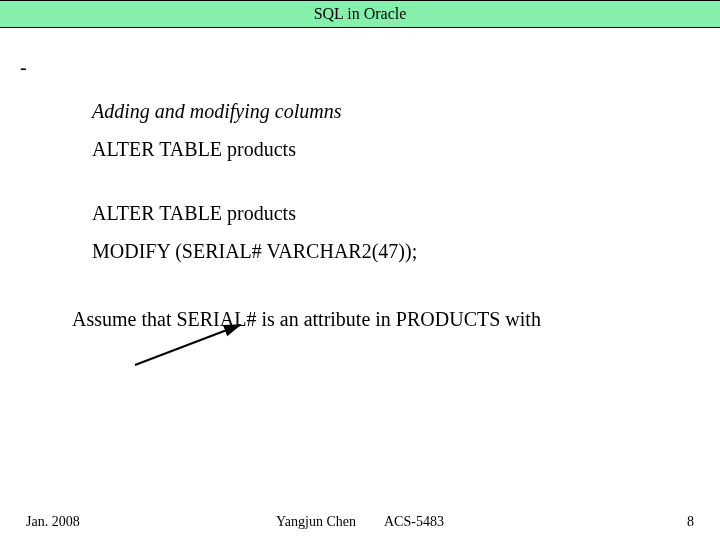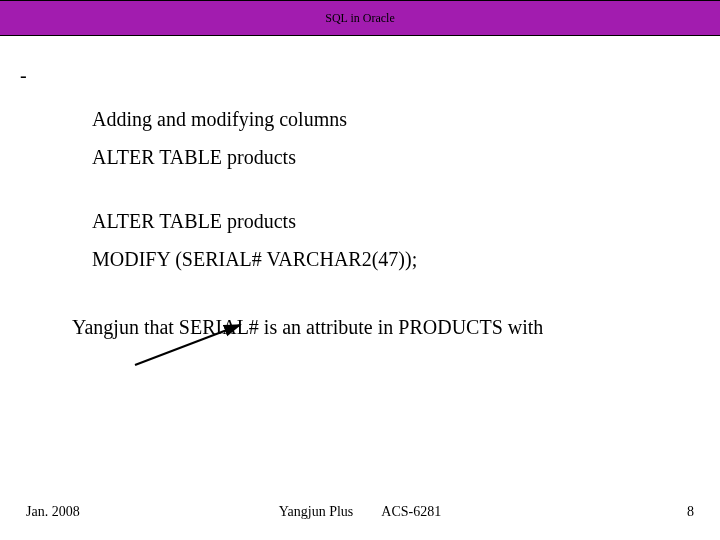--- a/index.html
+++ b/index.html
@@ -7,28 +7,28 @@
     width: 720px;
     height: 540px;
     background: #ffffff;
     font-family: "Times New Roman", Times, serif;
     color: #000;
     position: relative;
     overflow: hidden;
   }
   .title-bar {
     width: 100%;
-    height: 36px;
-    background: #a21caf;
+    height: 28px;
+    background: #86efac;
     border-top: 1px solid #000;
     border-bottom: 1px solid #000;
     display: flex;
     align-items: center;
     justify-content: center;
-    font-size: 12px;
+    font-size: 16px;
   }
   .content {
     padding: 20px 20px 0 20px;
     font-size: 20px;
     line-height: 1.9;
   }
   .bullet-row {
     display: flex;
     gap: 18px;
   }
@@ -36,27 +36,28 @@
     width: 10px;
     flex: 0 0 auto;
   }
   .indent {
     padding-left: 72px;
   }
   .indent2 {
     padding-left: 52px;
   }
   .subtitle {
+    font-style: italic;
   }
   .gap-small { height: 6px; }
   .gap-med { height: 26px; }
   .gap-large { height: 30px; }
   .footer {
     position: absolute;
-    bottom: 20px;
+    bottom: 10px;
     left: 0;
     width: 100%;
     padding: 0 26px;
     display: flex;
     justify-content: space-between;
     align-items: flex-start;
     font-size: 14px;
     color: #000;
   }
   .footer .center {
@@ -91,32 +92,32 @@
 
   <div class="indent">ALTER TABLE products</div>
 
   <div class="gap-med"></div>
 
   <div class="indent">ALTER TABLE products</div>
   <div class="indent">MODIFY (SERIAL# VARCHAR2(47));</div>
 
   <div class="gap-large"></div>
 
-  <div class="indent2">Yangjun that SERIAL# is an attribute in PRODUCTS with</div>
+  <div class="indent2">Assume that SERIAL# is an attribute in PRODUCTS with</div>
 </div>
 
 <svg class="arrow" width="130" height="50">
   <defs>
     <marker id="ah" markerWidth="10" markerHeight="10" refX="8" refY="3" orient="auto">
       <path d="M0,0 L9,3 L0,6 Z" fill="#000"></path>
     </marker>
   </defs>
   <line x1="5" y1="45" x2="110" y2="5" stroke="#000" stroke-width="2" marker-end="url(#ah)"></line>
 </svg>
 
 <div class="footer">
   <span>Jan. 2008</span>
   <span class="center">
-    <span>Yangjun Plus</span>
-    <span>ACS-6281</span>
+    <span>Yangjun Chen</span>
+    <span>ACS-5483</span>
   </span>
   <span>8</span>
 </div>
 
 </body></html>

